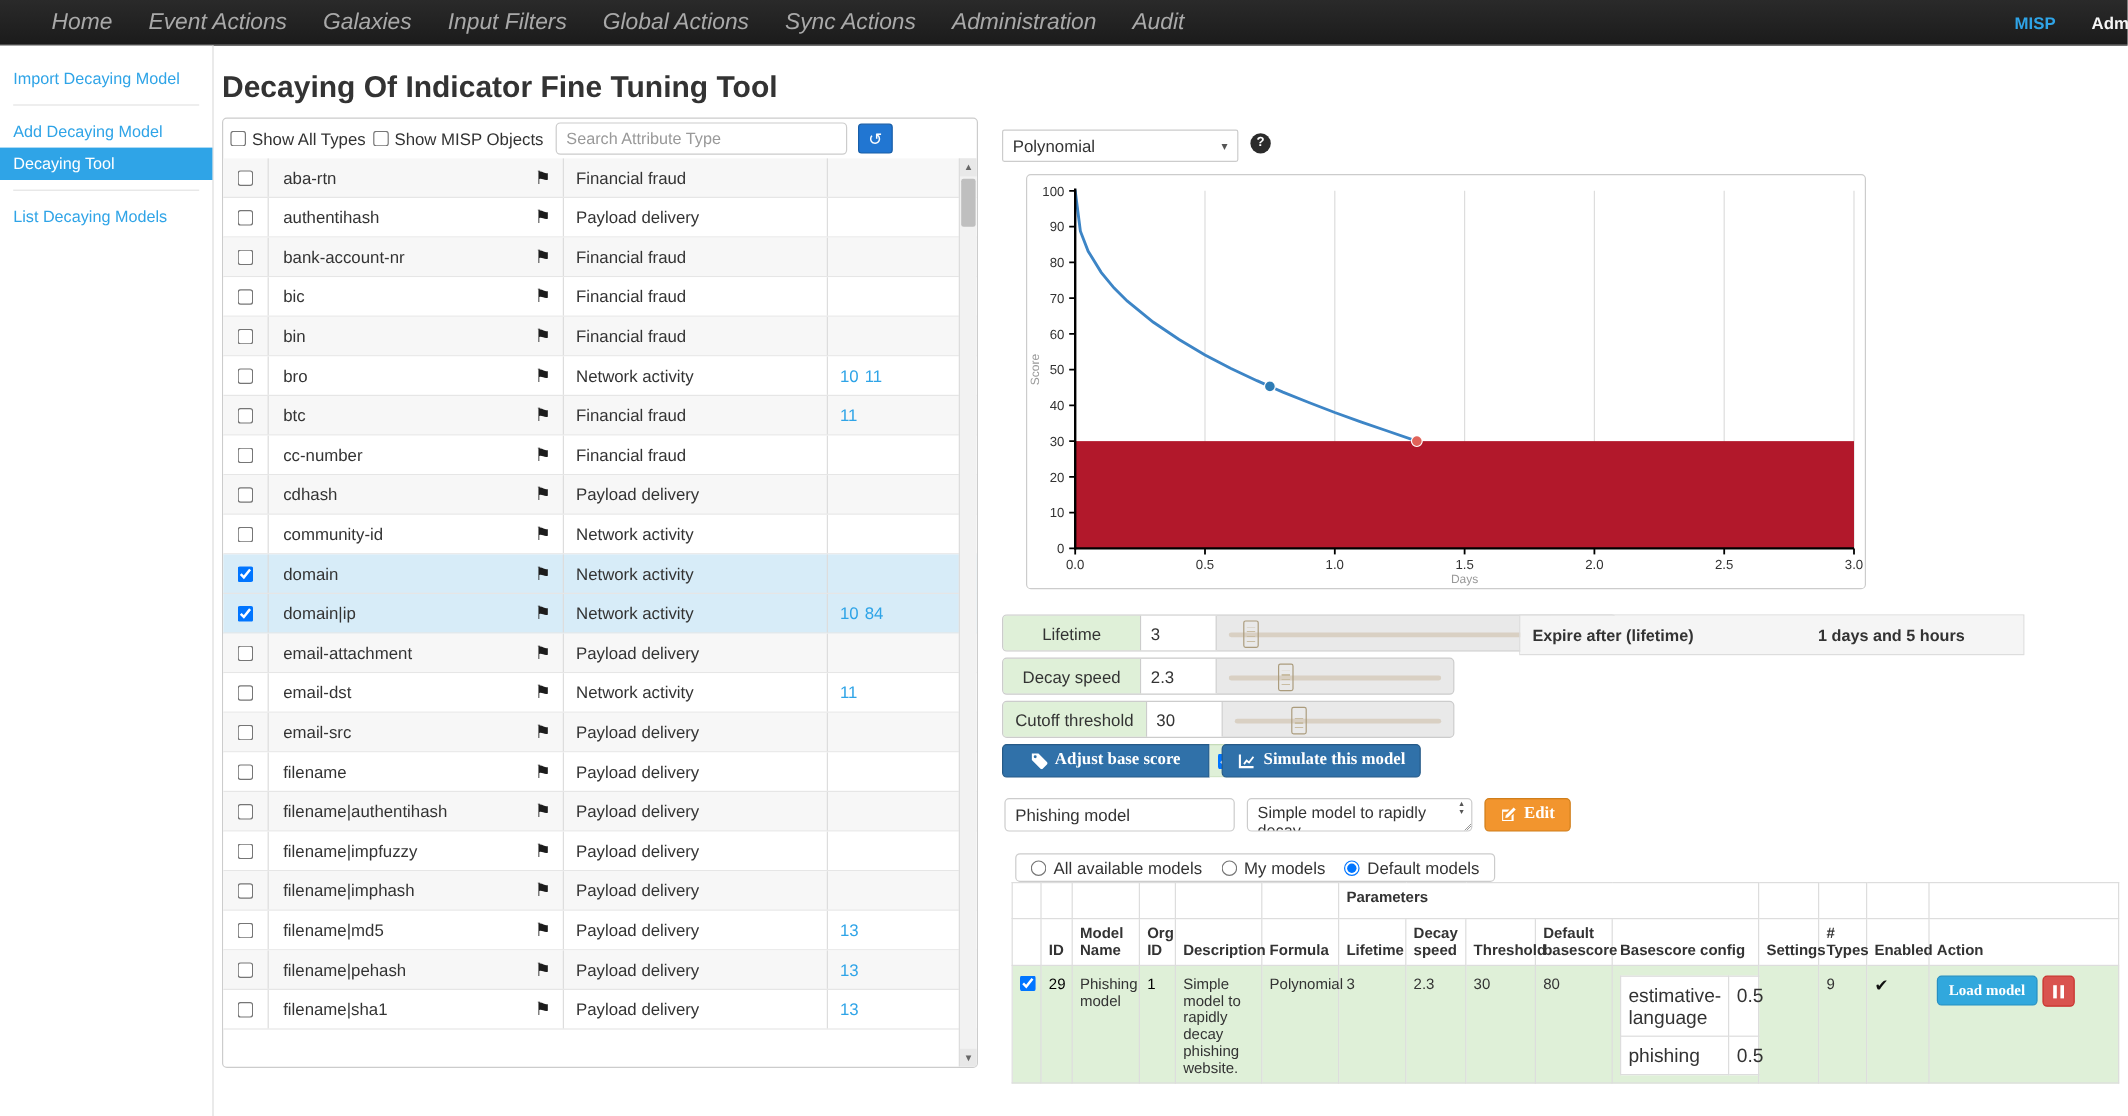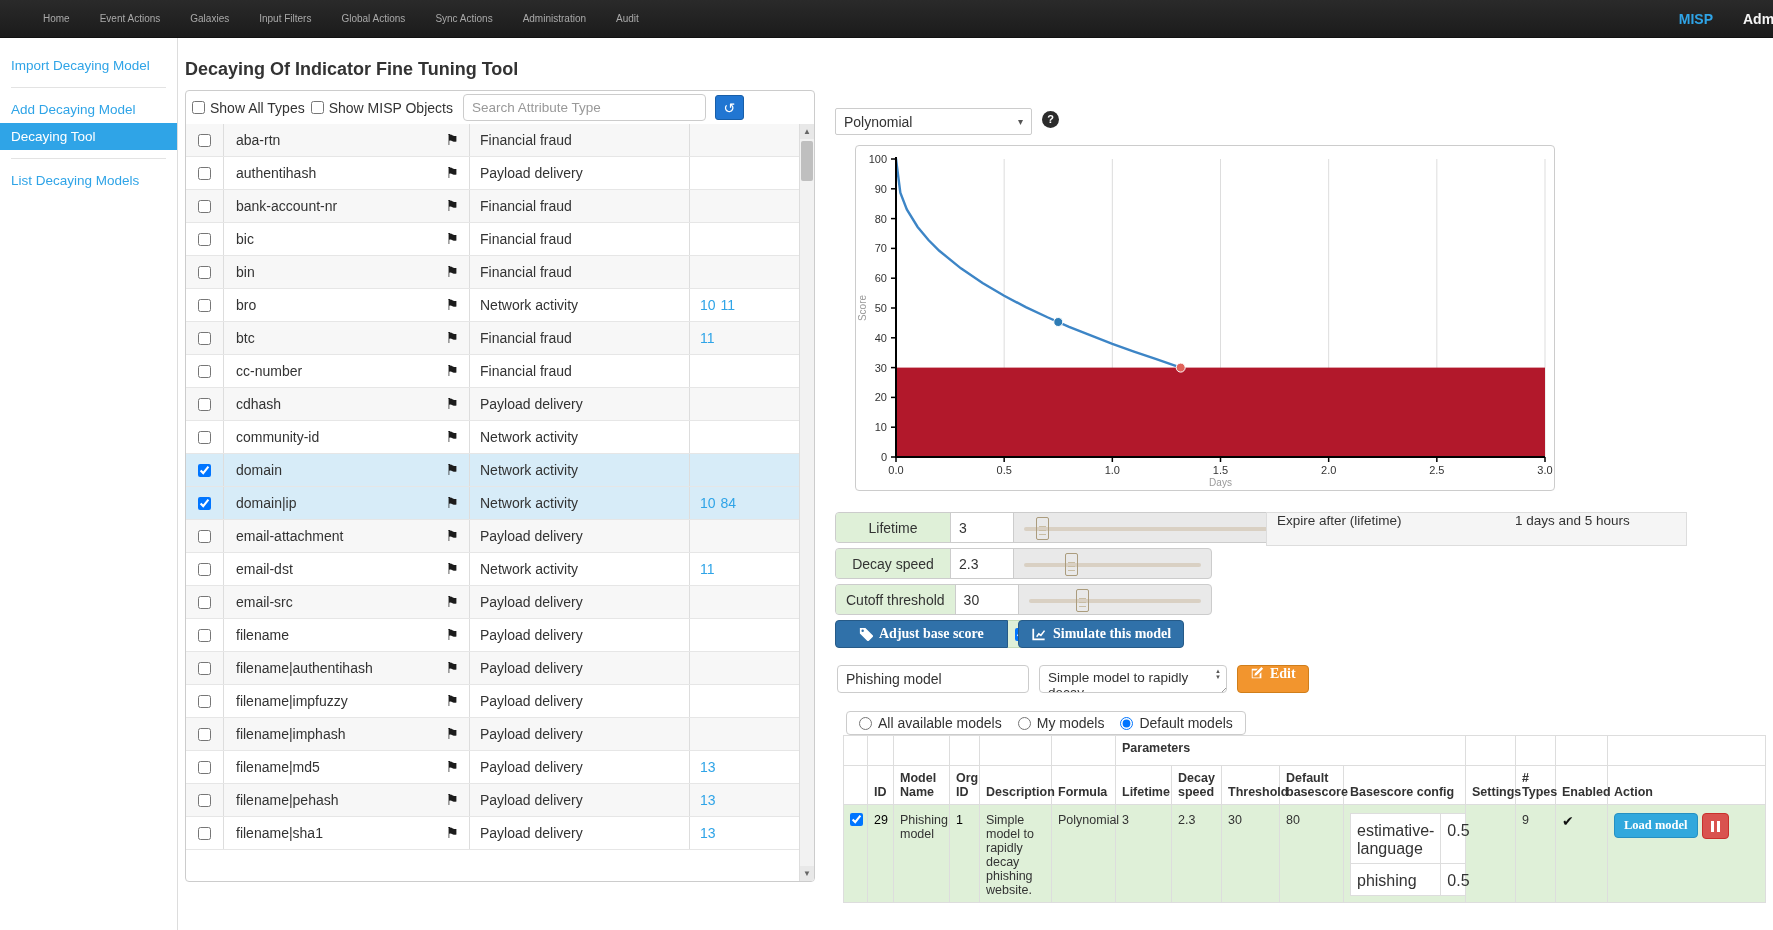--- a/index.html
+++ b/index.html
@@ -4,35 +4,35 @@
 <style>
   * { margin:0; padding:0; box-sizing:border-box; }
   html,body { width:1773px; height:930px; overflow:hidden; background:#fff;
     font-family:"Liberation Sans", sans-serif; color:#333; }
 
   
   .navbar { position:absolute; left:0; top:0; width:1773px; height:38px;
     background:linear-gradient(#2a2a2a,#1b1b1b); display:flex; align-items:center;
     border-bottom:1px solid #111; }
   .nav-links { display:flex; align-items:center; padding-left:28px; gap:0; }
-  .nav-links a { color:#a9a9a9; font-size:10px; text-decoration:none; padding:0 15px; line-height:38px; }
+  .nav-links a { color:#a9a9a9; font-size:19px; text-decoration:none; padding:0 15px; line-height:38px;font-style:italic; }
   .nav-right { position:absolute; right:-6px; top:0; height:38px; display:flex; align-items:center; }
   .nav-right .brand { color:#2fa4e7; font-weight:bold; font-size:14px; text-decoration:none; position:absolute; right:66px; }
   .nav-right .nav-user { color:#f5f5f5; font-weight:bold; font-size:14px; text-decoration:none; position:absolute; right:-24px; width:60px; }
 
   
   .sidebar { position:absolute; left:0; top:38px; width:178px; height:892px;
     border-right:1px solid #ddd; background:#fff; padding-top:14px; }
   .side-link { display:block; font-size:13.5px; color:#2fa4e7; text-decoration:none; padding:6px 11px; }
   .side-link.active { background:#2fa4e7; color:#fff; }
   .side-sep { border:none; border-top:1px solid #e3e3e3; margin:8px 11px; }
 
   
   .main-left { position:absolute; left:185px; top:45px; width:630px; }
-  .page-title { font-size:18px; font-weight:bold; color:#333; padding:14px 0 10px 0; }
+  .page-title { font-size:25px; font-weight:bold; color:#333; padding:14px 0 10px 0; }
   .attr-panel { position:relative; width:630px; height:792px; border:1px solid #ccc; border-radius:4px; overflow:hidden; background:#fff; }
   .filter-bar { height:33px; display:flex; align-items:center; gap:6px; padding:0 6px; }
   .filter-bar label { display:flex; align-items:center; gap:5px; font-size:14px; color:#333; }
   .filter-bar input[type=checkbox] { width:13px; height:13px; }
   .search-input { width:243px; height:27px; border:1px solid #ccc; border-radius:4px; padding:0 8px; font-size:13.5px; margin-left:4px; color:#555; font-family:"Liberation Sans",sans-serif; }
   .search-input::placeholder { color:#999; }
   .refresh-btn { width:29px; height:25px; margin-left:3px; background:#2176d2; border:1px solid #185ea8; border-radius:3px; color:#fff; font-size:14px; line-height:22px; text-align:center; cursor:pointer; }
 
   .attr-header { display:flex; height:32px; border-top:1px solid #ddd; border-bottom:2px solid #ddd; font-weight:bold; font-size:14px; align-items:center; }
   .attr-body { position:relative; }
@@ -71,34 +71,34 @@
 
   
   .btn-serif { font-family:"Liberation Serif", serif; font-weight:bold; }
   .adjust-group { position:absolute; left:0; top:575px; height:28px; display:flex; }
   .btn-adjust { background:#3071a9; color:#fff; border:1px solid #265a87; border-radius:4px 0 0 4px; font-size:14px; padding:0 23px; display:flex; align-items:center; gap:6px; cursor:pointer; }
   .adjust-check { width:29px; background:#dff0d8; border:1px solid #c5dbb8; border-left:none; border-radius:0 4px 4px 0; display:flex; align-items:center; justify-content:center; }
   .btn-simulate { position:absolute; left:183px; top:575px; height:28px; background:#3071a9; color:#fff; border:1px solid #265a87; border-radius:4px; font-size:14px; padding:0 12px; display:flex; align-items:center; gap:7px; cursor:pointer; }
 
   
   .info-table { position:absolute; left:431px; top:467px; width:421px; border:1px solid #ddd; font-size:13.5px; }
-  .info-row { display:flex; height:32px; border-bottom:1px solid #ddd; background:#fcfcfc; }
+  .info-row { display:flex; height:32px; align-items:center; border-bottom:1px solid #ddd; background:#fcfcfc;font-weight:bold; }
   .info-row:first-child { background:#f5f5f5; }
   .info-row:last-child { border-bottom:none; }
   .info-row .ilabel { width:238px; padding-left:10px; }
   .info-row .ivalue { padding-left:10px; }
 
   
   .model-edit-row { position:absolute; left:2px; top:620px; height:28px; display:flex; gap:10px; }
   .model-name-input { width:192px; height:28px; border:1px solid #ccc; border-radius:4px; padding:0 8px; font-size:14px; font-family:"Liberation Sans",sans-serif; color:#333; }
   .model-desc-wrap { position:relative; width:188px; height:28px; }
   .model-desc { width:188px; height:28px; border:1px solid #ccc; border-radius:4px; padding:4px 20px 4px 8px; font-size:13.5px; resize:none; overflow:hidden; font-family:"Liberation Sans",sans-serif; color:#333;
      background:linear-gradient(135deg,#0000 0 72%,#999 72% 74%,#0000 74% 80%,#999 80% 82%,#0000 82%) no-repeat right bottom/10px 10px; }
   .desc-spin { position:absolute; right:3px; top:3px; width:12px; text-align:center; font-size:6px; color:#555; line-height:6px; cursor:pointer; }
-  .btn-edit { height:28px; background:#f2952e; border:1px solid #d07e1a; border-radius:4px; color:#fff; font-size:14px; padding:0 12px; display:flex; gap:6px; cursor:pointer; }
+  .btn-edit { height:28px; background:#f2952e; border:1px solid #d07e1a; border-radius:4px; color:#fff; font-size:14px; padding:0 12px; display:flex; align-items:center; gap:6px; cursor:pointer; }
 
   
   .radio-box { position:absolute; left:11px; top:666px; height:24px; border:1px solid #ccc; border-radius:4px; display:flex; align-items:center; gap:16px; padding:0 12px; font-size:14px; background:#fff; }
   .radio-box label { display:flex; align-items:center; gap:6px; }
 
   
   .models-wrap { position:absolute; left:8px; top:690px; width:922px; }
   table.models { border-collapse:collapse; width:100%; table-layout:fixed; font-size:12.5px; }
   table.models th, table.models td { border:1px solid #ddd; padding:5px 6px; text-align:left; vertical-align:bottom; }
   table.models thead th { font-weight:bold; background:#fff; }

